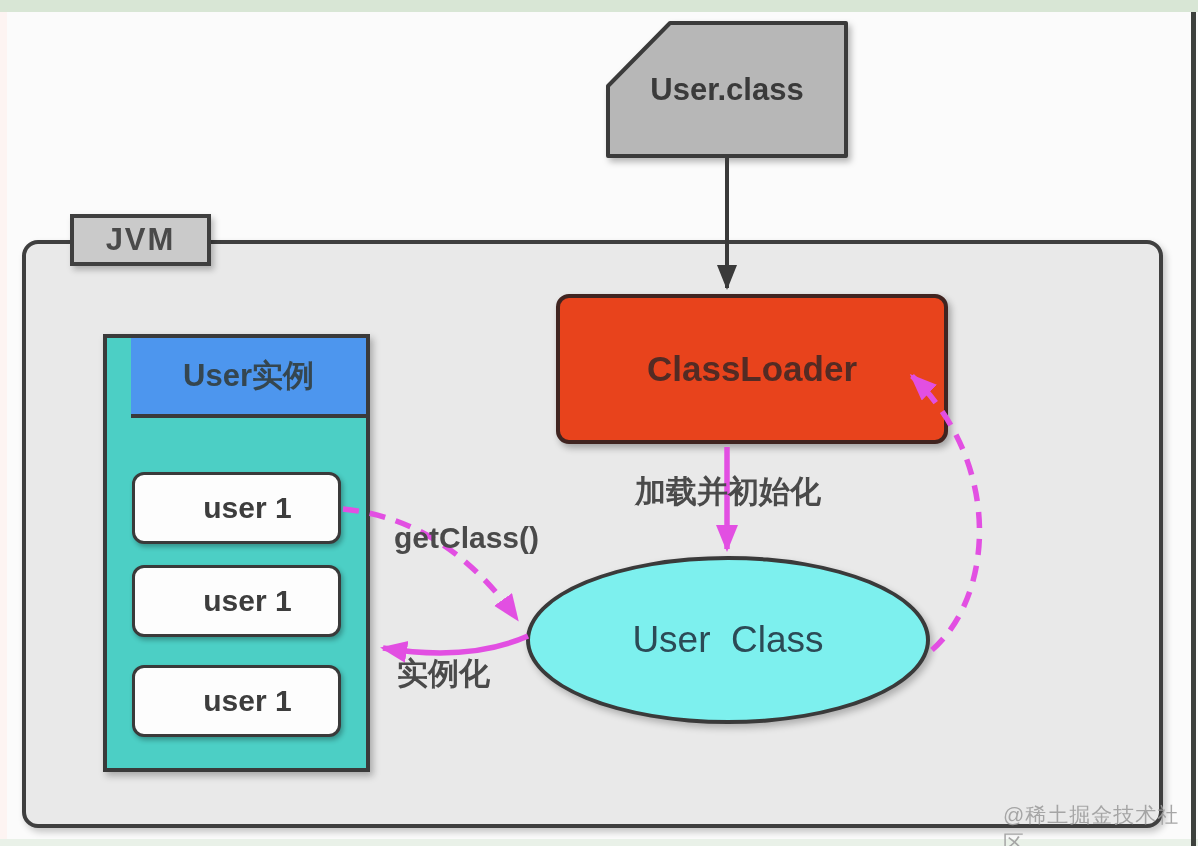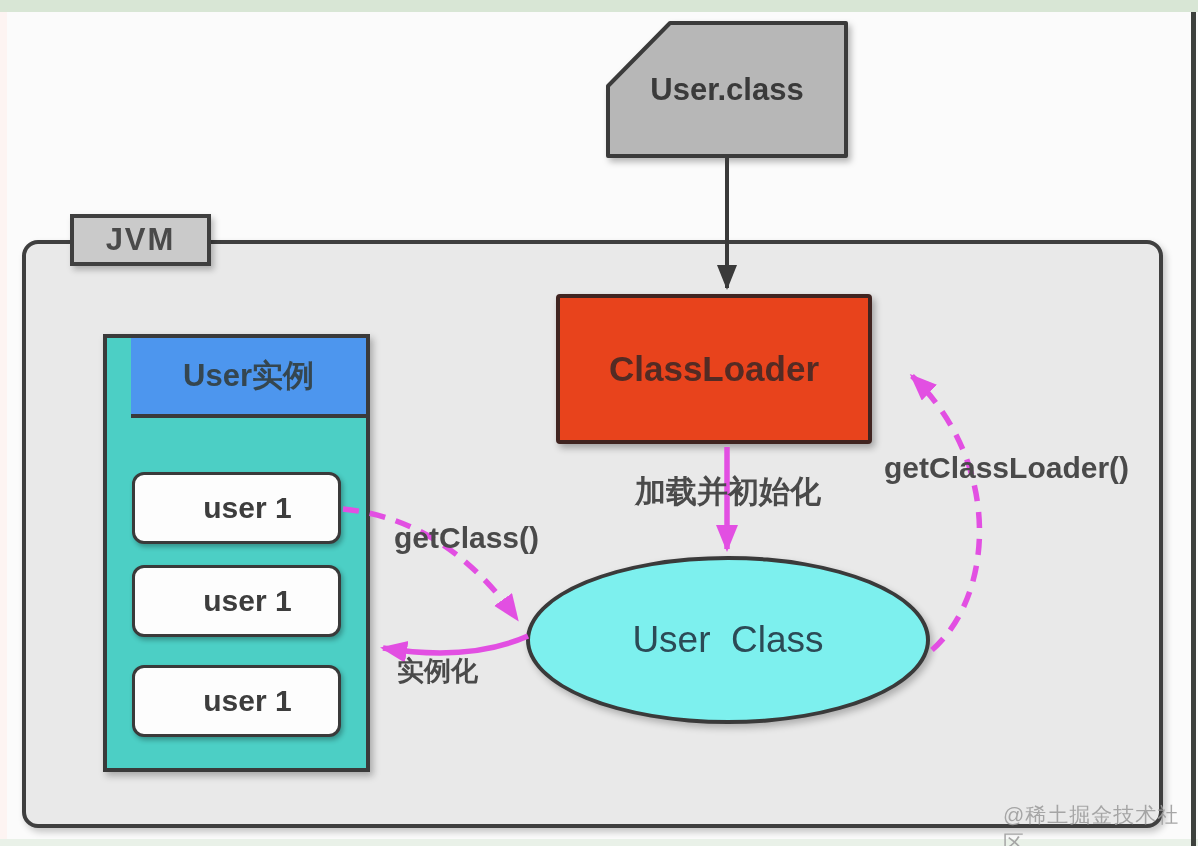--- a/index.html
+++ b/index.html
@@ -28,22 +28,22 @@
   .jvm-box{position:absolute;left:22px;top:240px;width:1141px;height:588px;
     background:var(--jvm-fill);border:4px solid var(--jvm-border);border-radius:16px;z-index:1;
     box-shadow:3px 4px 7px rgba(0,0,0,0.22);}
   .jvm-label{position:absolute;left:70px;top:214px;width:141px;height:52px;
     background:var(--jvm-label-fill);border:4px solid var(--jvm-border);z-index:2;
     display:flex;align-items:center;justify-content:center;
     font-size:31px;font-weight:bold;color:var(--label-text);letter-spacing:2px;
     box-shadow:3px 4px 6px rgba(0,0,0,0.25);}
 
   
-  .classloader{position:absolute;left:556px;top:294px;width:316px;height:150px;
-    background:var(--classloader-fill);border:4px solid #402420;border-radius:4px;z-index:2;
+  .classloader{position:absolute;left:556px;top:294px;width:392px;height:150px;
+    background:var(--classloader-fill);border:4px solid #402420;border-radius:13px;z-index:2;
     display:flex;align-items:center;justify-content:center;
     font-size:35px;font-weight:bold;color:var(--classloader-text);
     box-shadow:3px 4px 7px rgba(0,0,0,0.3);}
 
   
   .ellipse{position:absolute;left:526px;top:556px;width:404px;height:168px;
     background:var(--ellipse-fill);border:4px solid var(--shape-border);border-radius:50%;z-index:2;
     display:flex;align-items:center;justify-content:center;
     font-size:37px;font-weight:normal;color:var(--ellipse-text);white-space:pre;
     box-shadow:3px 4px 7px rgba(0,0,0,0.25);}
@@ -70,21 +70,21 @@
   .a-dash{stroke-dasharray:16 11;}
   .mk-black{fill:var(--arrow-black);} .mk-mag{fill:var(--arrow-magenta);}
 
   
   .file-label{position:absolute;left:608px;top:23px;width:238px;height:133px;z-index:5;
     display:flex;align-items:center;justify-content:center;
     font-size:31px;font-weight:bold;color:var(--shape-border);}
   .lbl{position:absolute;z-index:5;font-weight:bold;color:var(--label-text);white-space:nowrap;}
   .lbl-load{left:577px;top:471px;width:302px;text-align:center;font-size:31px;}
   .lbl-getclass{left:394px;top:521px;font-size:30px;}
-  .lbl-inst{left:397px;top:653px;font-size:27px;}
+  .lbl-inst{left:397px;top:653px;font-size:31px;}
   .lbl-getcl{left:884px;top:451px;font-size:30px;}
   .watermark{position:absolute;left:1003px;top:801px;z-index:7;font-size:21px;
     color:var(--watermark);opacity:0.9;letter-spacing:1px;}
 </style>
 </head>
 <body>
 
 <div class="canvas">
 
   <div class="frame-top"></div>
@@ -130,16 +130,15 @@
     <path class="a-mag" d="M528,636 C485,655 432,656 383,648" marker-end="url(#mm)"></path>
 
     <path class="a-mag a-dash" d="M932,650 C995,595 1002,462 912,376" marker-end="url(#mm)"></path>
   </svg>
 
   <div class="file-label">User.class</div>
 
   <div class="lbl lbl-getclass">getClass()</div>
   <div class="lbl lbl-load">加载并初始化</div>
   <div class="lbl lbl-inst">实例化</div>
-  <div class="lbl lbl-getcl">getClassLoader()</div>
 
   <div class="watermark">@稀土掘金技术社区</div>
 </div>
 
 </body></html>

